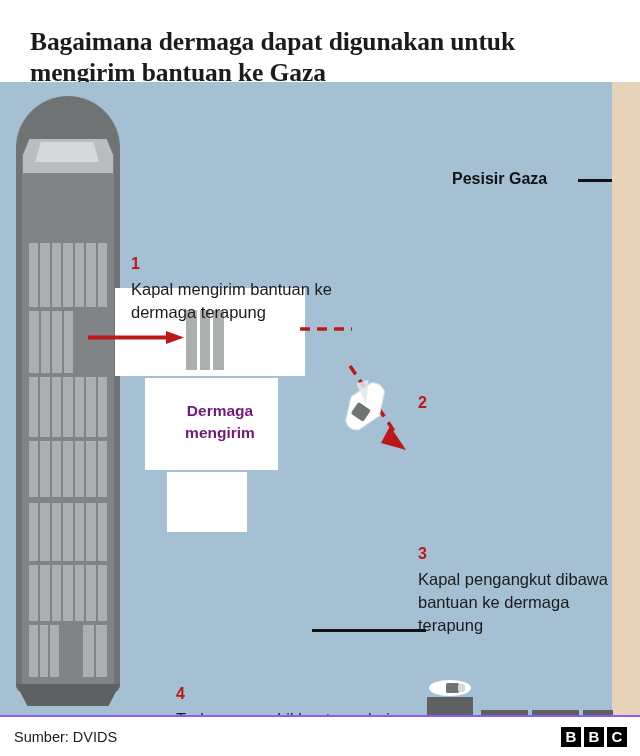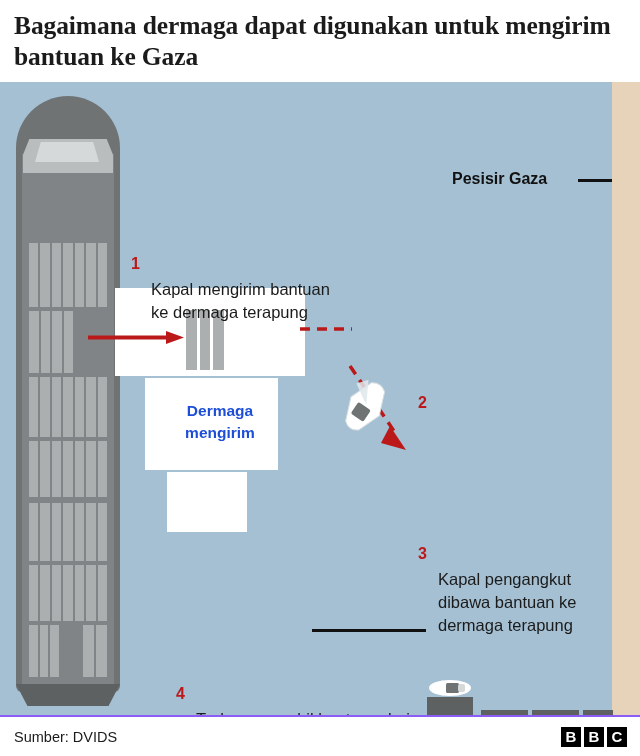--- a/index.html
+++ b/index.html
@@ -30,21 +30,21 @@
     box-sizing: border-box;
     padding: 10px 16px 0 14px;
   }
   #title {
     font-family: "Liberation Serif", "DejaVu Serif", serif;
     font-size: 25.5px;
     line-height: 31px;
     font-weight: 700;
     color: #1b1b1b;
     letter-spacing: -0.1px;
-    margin: 0;
+    margin: 16px;
   }
 
   
   #scene {
     position: absolute;
     left: 0; top: 82px;
     width: 640px;
     height: 633px;
     background: #a5c0d3;
     overflow: hidden;
@@ -173,21 +173,21 @@
   }
   #pier-label {
     position: absolute;
     left: 145px;
     top: 318px;
     width: 150px;
     text-align: center;
     font-size: 15.5px;
     line-height: 22px;
     font-weight: 700;
-    color: #1d4ed8;
+    color: #701a75;
   }
 
   
   #arrow-ship-to-pier {
     position: absolute;
     left: 88px;
     top: 249px;
     width: 96px;
     height: 13px;
   }
@@ -261,21 +261,20 @@
     font-size: 16px;
     font-weight: 700;
     line-height: 20px;
     margin-bottom: 4px;
   }
   .step .body {
     color: #1b1b1b;
     font-size: 16.5px;
     line-height: 23px;
     font-weight: 400;
-    margin-left: 20px;
   }
   #step1 { left: 131px; top: 172px; width: 210px; }
   #step2 { left: 418px; top: 311px; width: 185px; }
   #step3 { left: 418px; top: 462px; width: 195px; }
   #step4 { left: 176px; top: 602px; width: 240px; }
   #label-gaza {
     position: absolute;
     left: 452px;
     top: 86px;
     font-size: 16px;

